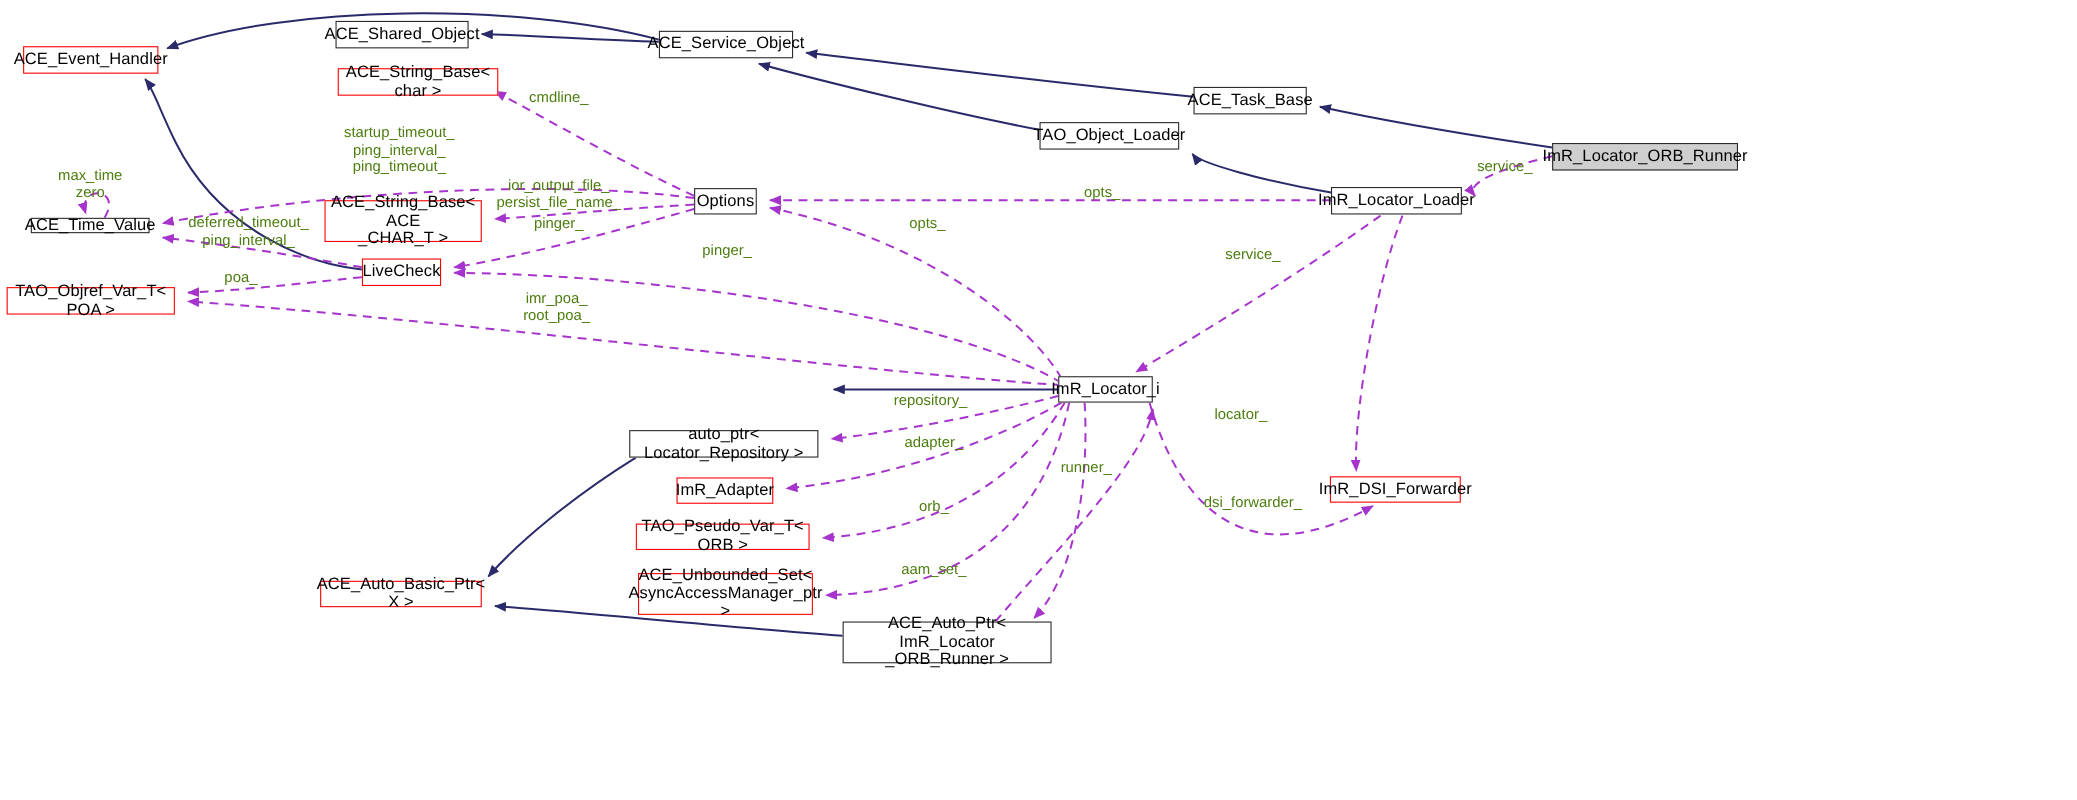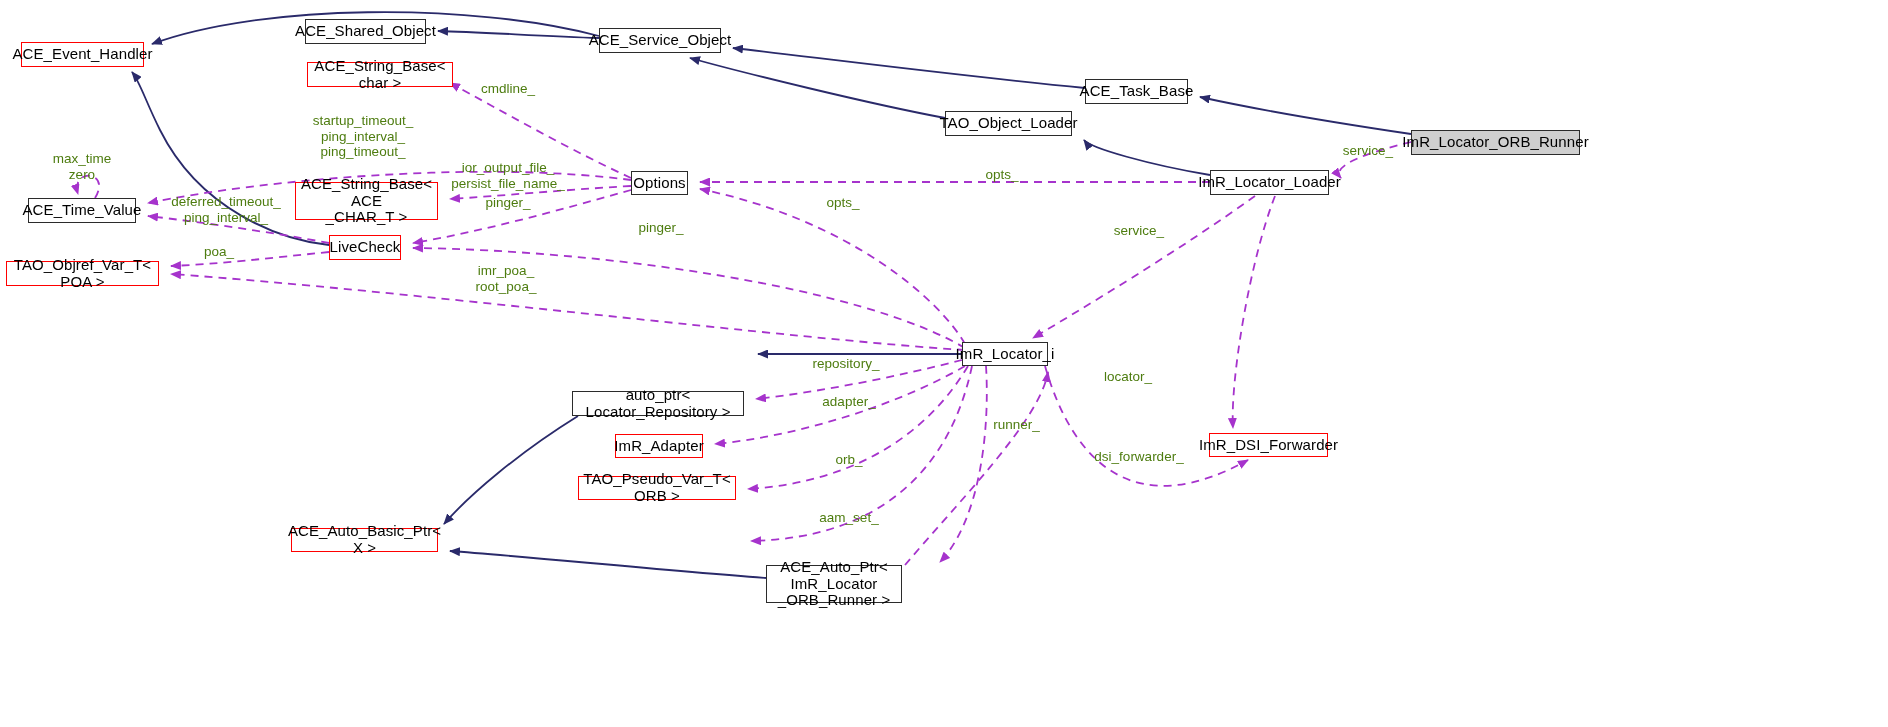--- a/index.html
+++ b/index.html
@@ -106,31 +106,33 @@
   <div class="node red" style="left:21px;top:42px;width:123px;height:25px;">ACE_Event_Handler</div>
   <div class="node black" style="left:305px;top:19px;width:121px;height:25px;">ACE_Shared_Object</div>
   <div class="node black" style="left:599px;top:28px;width:122px;height:25px;">ACE_Service_Object</div>
   <div class="node black" style="left:1085px;top:79px;width:103px;height:25px;">ACE_Task_Base</div>
   <div class="node focus" style="left:1411px;top:130px;width:169px;height:25px;">ImR_Locator_ORB_Runner</div>
   <div class="node black" style="left:945px;top:111px;width:127px;height:25px;">TAO_Object_Loader</div>
   <div class="node black" style="left:1210px;top:170px;width:119px;height:25px;">ImR_Locator_Loader</div>
   <div class="node red" style="left:307px;top:62px;width:146px;height:25px;">ACE_String_Base&lt; char &gt;</div>
   <div class="node red" style="left:295px;top:182px;width:143px;height:38px;">ACE_String_Base&lt; ACE
 _CHAR_T &gt;</div>
-  <div class="node black" style="left:28px;top:198px;width:108px;height:25px;">ACE_Time_Value</div>
+  <div class="node black" style="left:28px;top:198px;width:108px;height:14px;">ACE_Time_Value</div>
   <div class="node red" style="left:6px;top:261px;width:153px;height:25px;">TAO_Objref_Var_T&lt; POA &gt;</div>
   <div class="node red" style="left:329px;top:235px;width:72px;height:25px;">LiveCheck</div>
   <div class="node black" style="left:631px;top:171px;width:57px;height:24px;">Options</div>
   <div class="node black" style="left:572px;top:391px;width:172px;height:25px;">auto_ptr&lt; Locator_Repository &gt;</div>
   <div class="node red" style="left:615px;top:434px;width:88px;height:24px;">ImR_Adapter</div>
   <div class="node red" style="left:578px;top:476px;width:158px;height:24px;">TAO_Pseudo_Var_T&lt; ORB &gt;</div>
+  <div class="node red" style="left:580px;top:521px;width:159px;height:38px;">ACE_Unbounded_Set&lt;
+AsyncAccessManager_ptr &gt;</div>
   <div class="node red" style="left:291px;top:528px;width:147px;height:24px;">ACE_Auto_Basic_Ptr&lt; X &gt;</div>
   <div class="node black" style="left:962px;top:342px;width:86px;height:24px;">ImR_Locator_i</div>
   <div class="node red" style="left:1209px;top:433px;width:119px;height:24px;">ImR_DSI_Forwarder</div>
-  <div class="node black" style="left:766px;top:565px;width:136px;height:38px;">ACE_Auto_Ptr&lt; ImR_Locator
+  <div class="node black" style="left:766px;top:565px;width:190px;height:38px;">ACE_Auto_Ptr&lt; ImR_Locator
 _ORB_Runner &gt;</div>
 
   <div class="edge-label" style="left:508px;top:89px;">cmdline_</div>
   <div class="edge-label" style="left:363px;top:136px;">startup_timeout_
 ping_interval_
 ping_timeout_</div>
   <div class="edge-label" style="left:508px;top:176px;">ior_output_file_
 persist_file_name_</div>
   <div class="edge-label" style="left:508px;top:203px;">pinger_</div>
   <div class="edge-label" style="left:82px;top:167px;">max_time
@@ -142,17 +144,17 @@
   <div class="edge-label" style="left:506px;top:279px;">imr_poa_
 root_poa_</div>
   <div class="edge-label" style="left:1002px;top:175px;">opts_</div>
   <div class="edge-label" style="left:843px;top:203px;">opts_</div>
   <div class="edge-label" style="left:1139px;top:231px;">service_</div>
   <div class="edge-label" style="left:1368px;top:151px;">service_</div>
   <div class="edge-label" style="left:846px;top:364px;">repository_</div>
   <div class="edge-label" style="left:849px;top:402px;">adapter_</div>
   <div class="edge-label" style="left:849px;top:460px;">orb_</div>
   <div class="edge-label" style="left:849px;top:518px;">aam_set_</div>
-  <div class="edge-label" style="left:1002px;top:425px;padding-left:29px;">runner_</div>
+  <div class="edge-label" style="left:973px;top:425px;padding-left:29px;">runner_</div>
   <div class="edge-label" style="left:1128px;top:377px;">locator_</div>
   <div class="edge-label" style="left:1139px;top:457px;">dsi_forwarder_</div>
 
 </div>
 
 </body></html>

